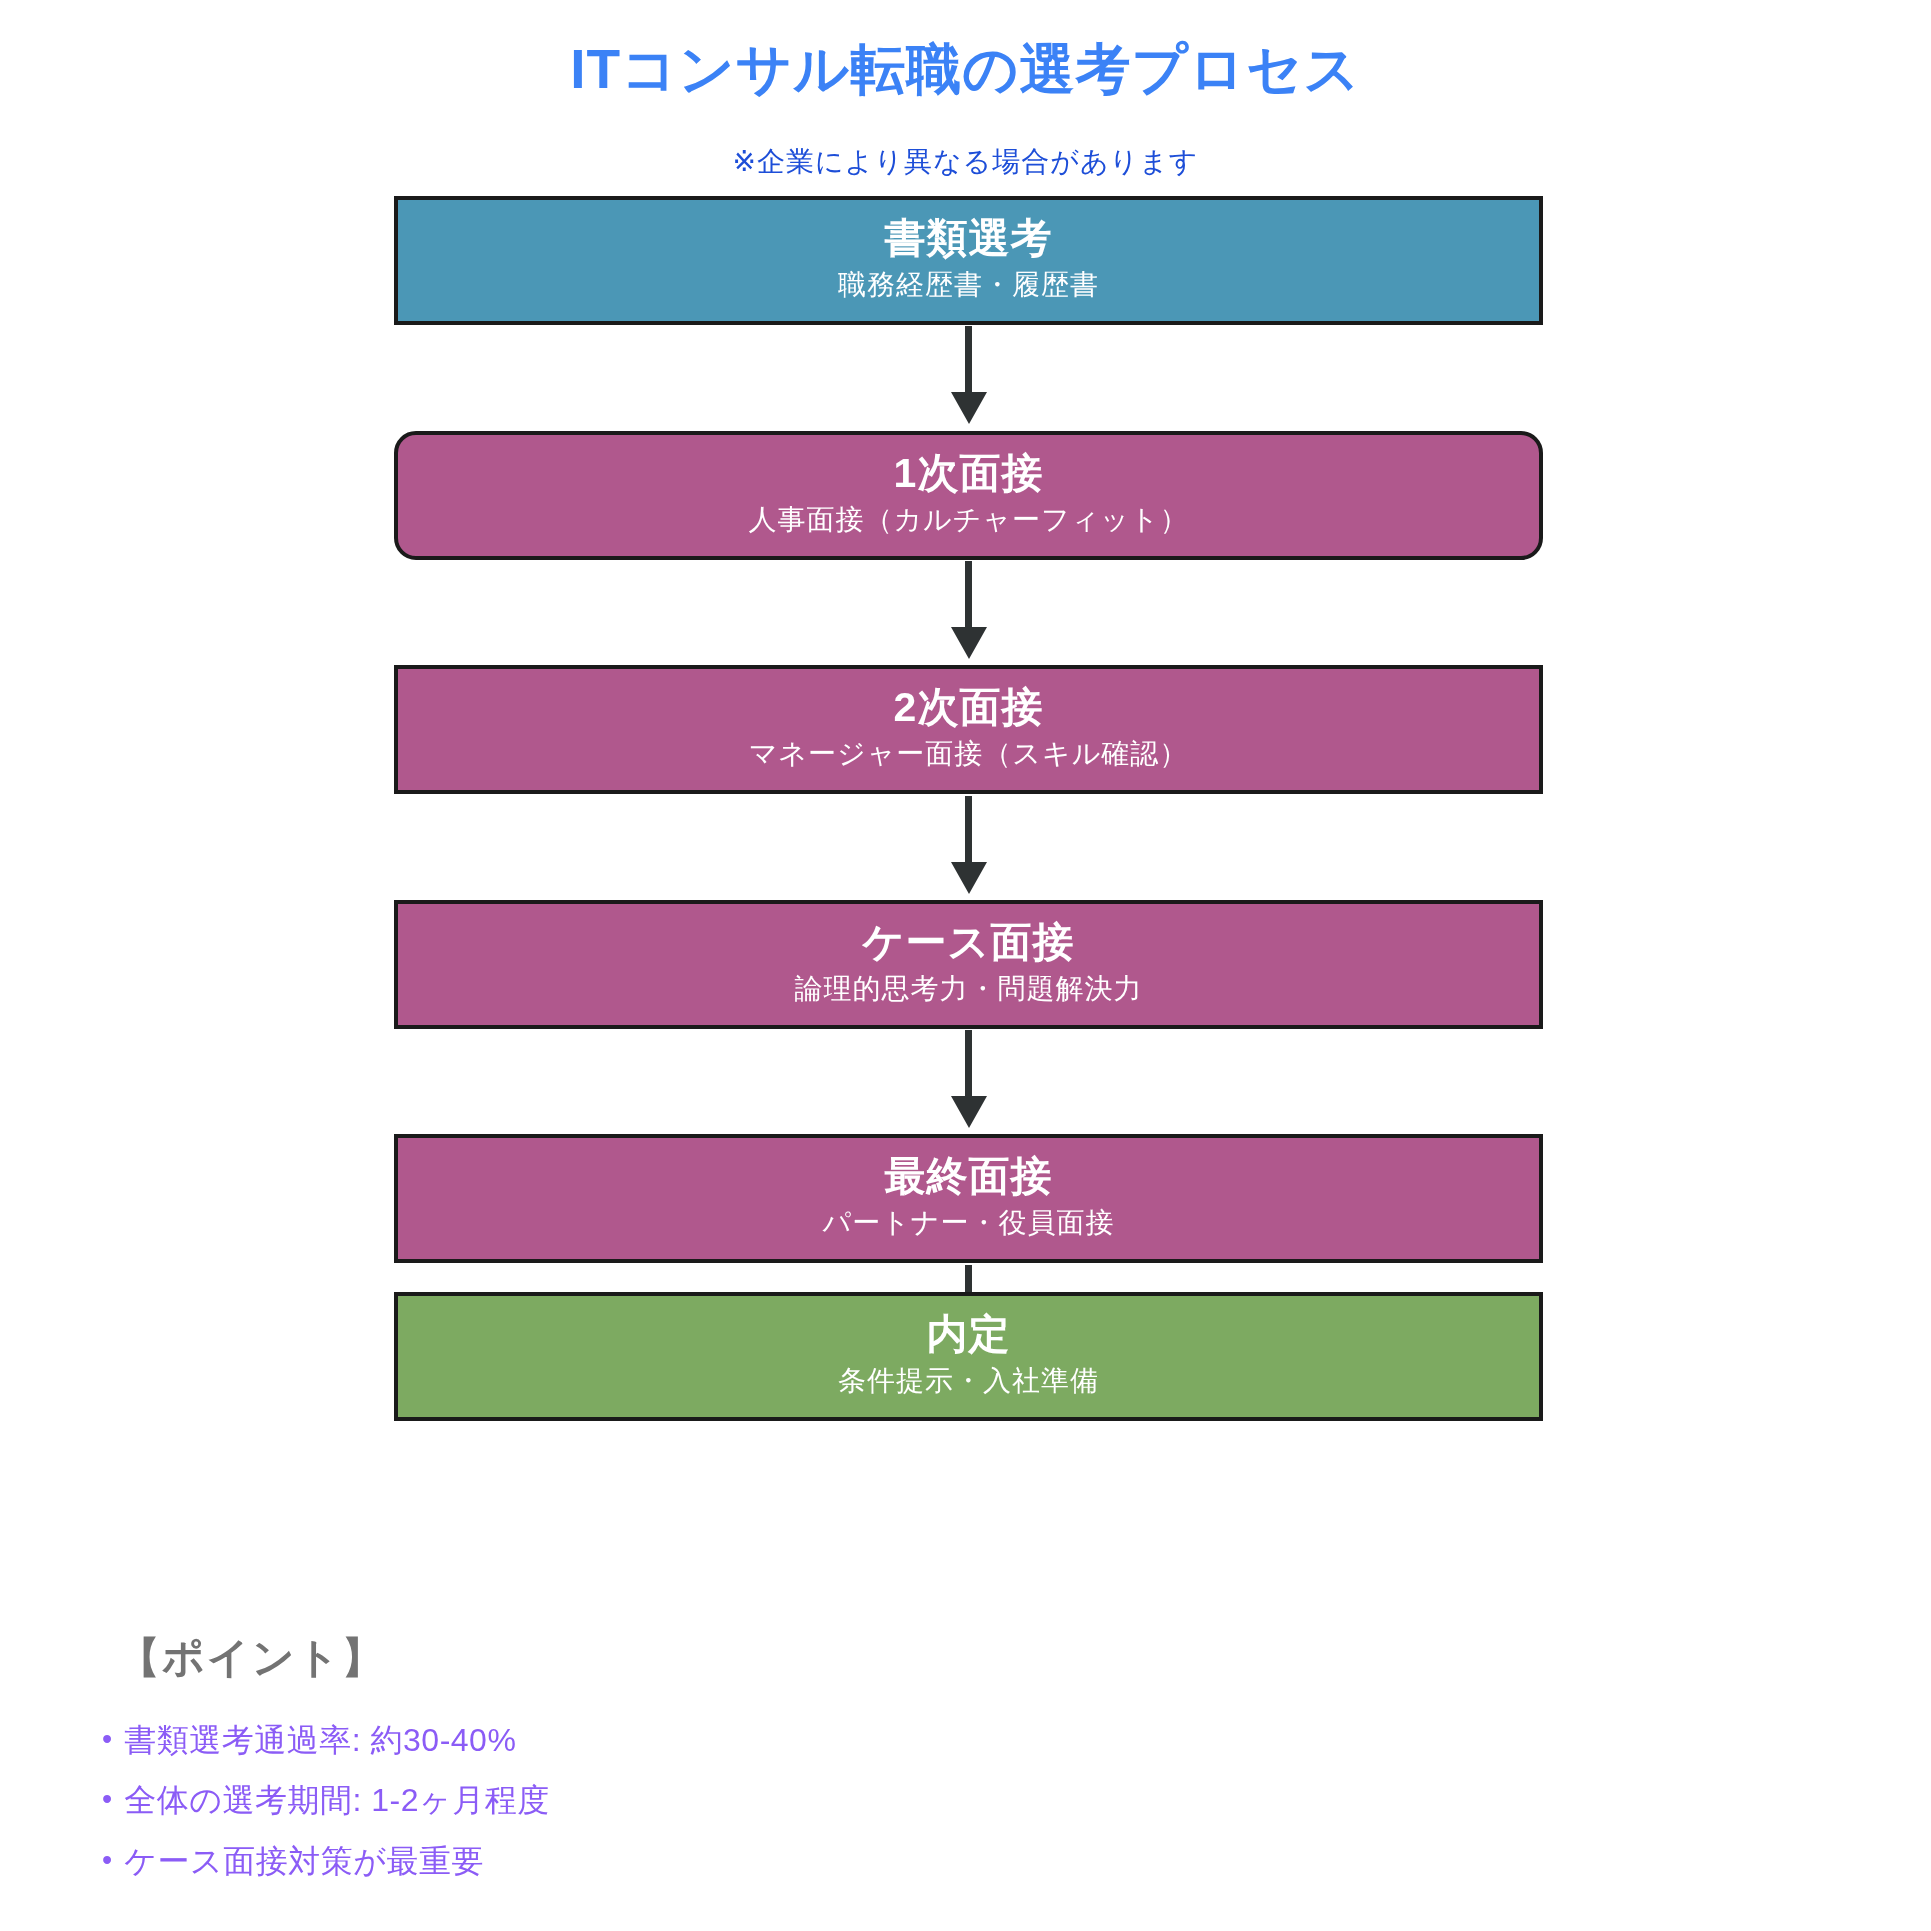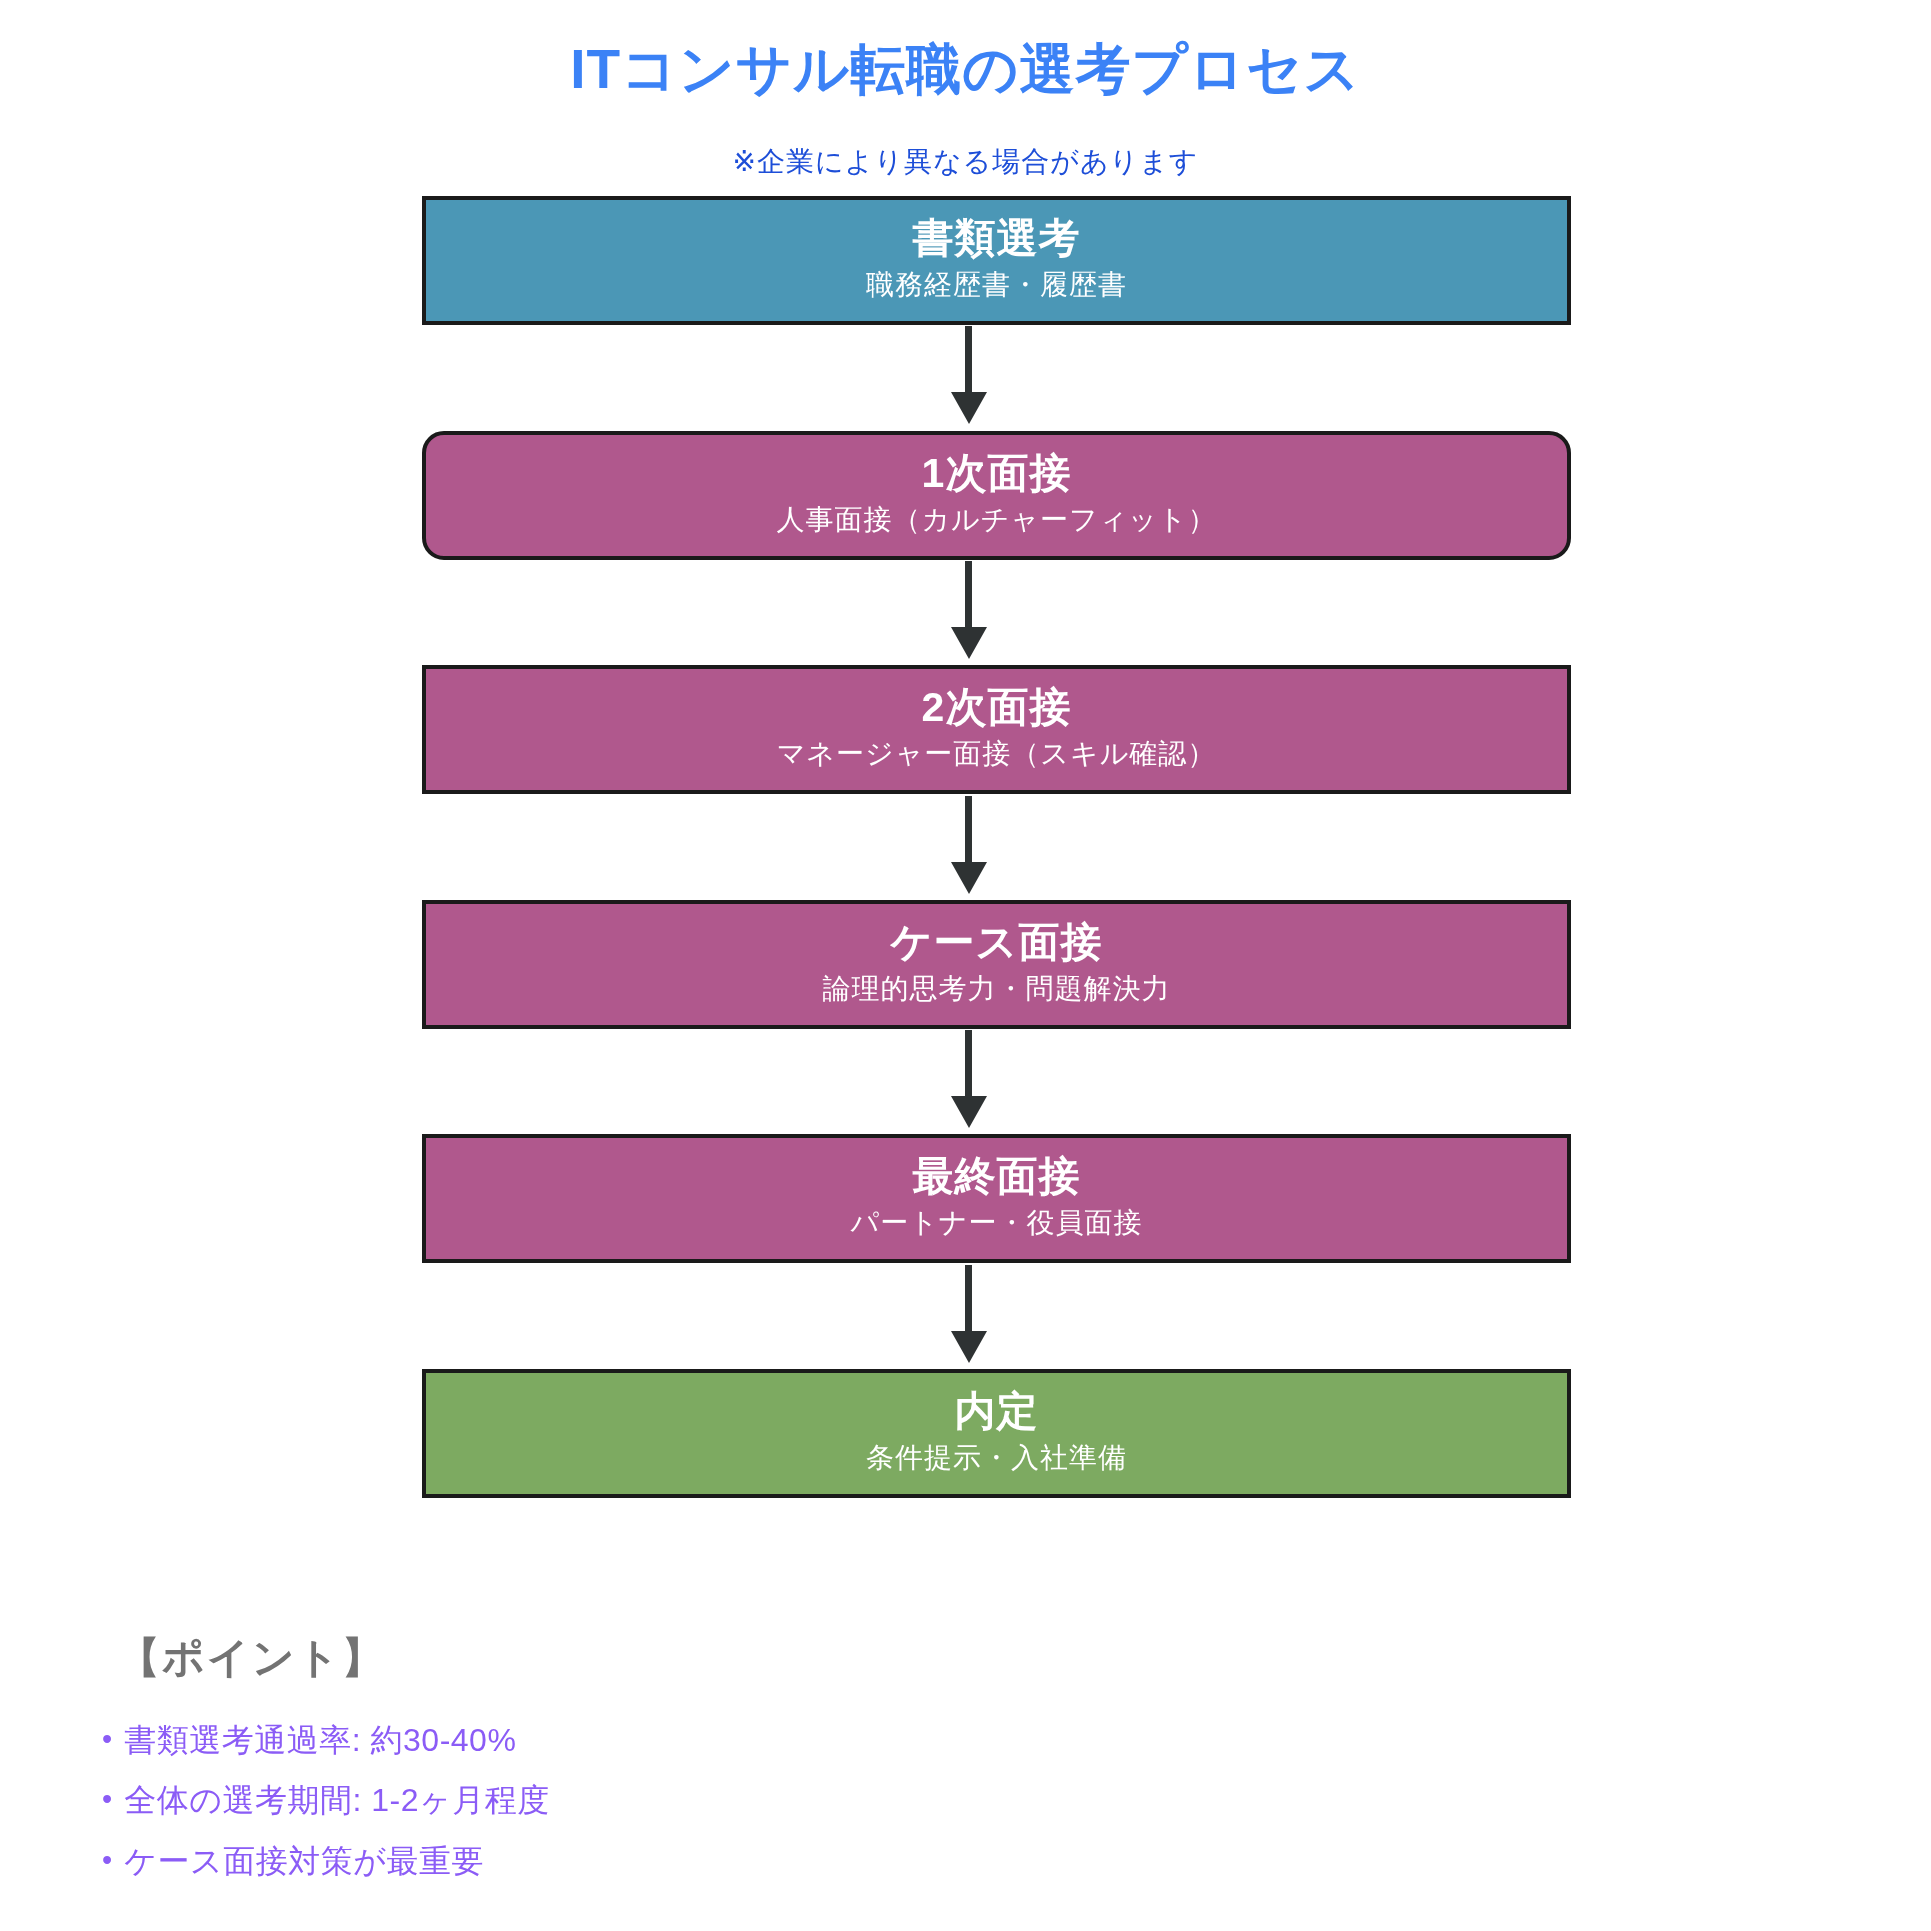--- a/index.html
+++ b/index.html
@@ -38,41 +38,40 @@
   }
   .step {
     position: absolute;
     left: 394px;
     width: 1149px;
     height: 129px;
     border: 4.8px solid #1a1a1a;
     box-sizing: border-box;
     text-align: center;
     color: #ffffff;
-    margin-left: 28px;
   }
   .step-title {
     margin-top: 15.4px;
     font-size: 41px;
     font-weight: 700;
     line-height: 1.15;
     letter-spacing: 1px;
   }
   .step-sub {
     margin-top: 6.8px;
     font-size: 28px;
     line-height: 1.15;
     letter-spacing: 1px;
   }
   .s1 { top: 196px; }
   .s2 { top: 431px; border-radius: 22px; }
   .s3 { top: 665px; }
   .s4 { top: 900px; }
   .s5 { top: 1134px; }
-  .s6 { top: 1369px; }
+  .s6 { top: 1292px; }
   .arrow {
     position: absolute;
     left: 950px;
     width: 37px;
     height: 100px;
   }
   .a1 { top: 326px; }
   .a2 { top: 561px; }
   .a3 { top: 796px; }
   .a4 { top: 1030px; }

